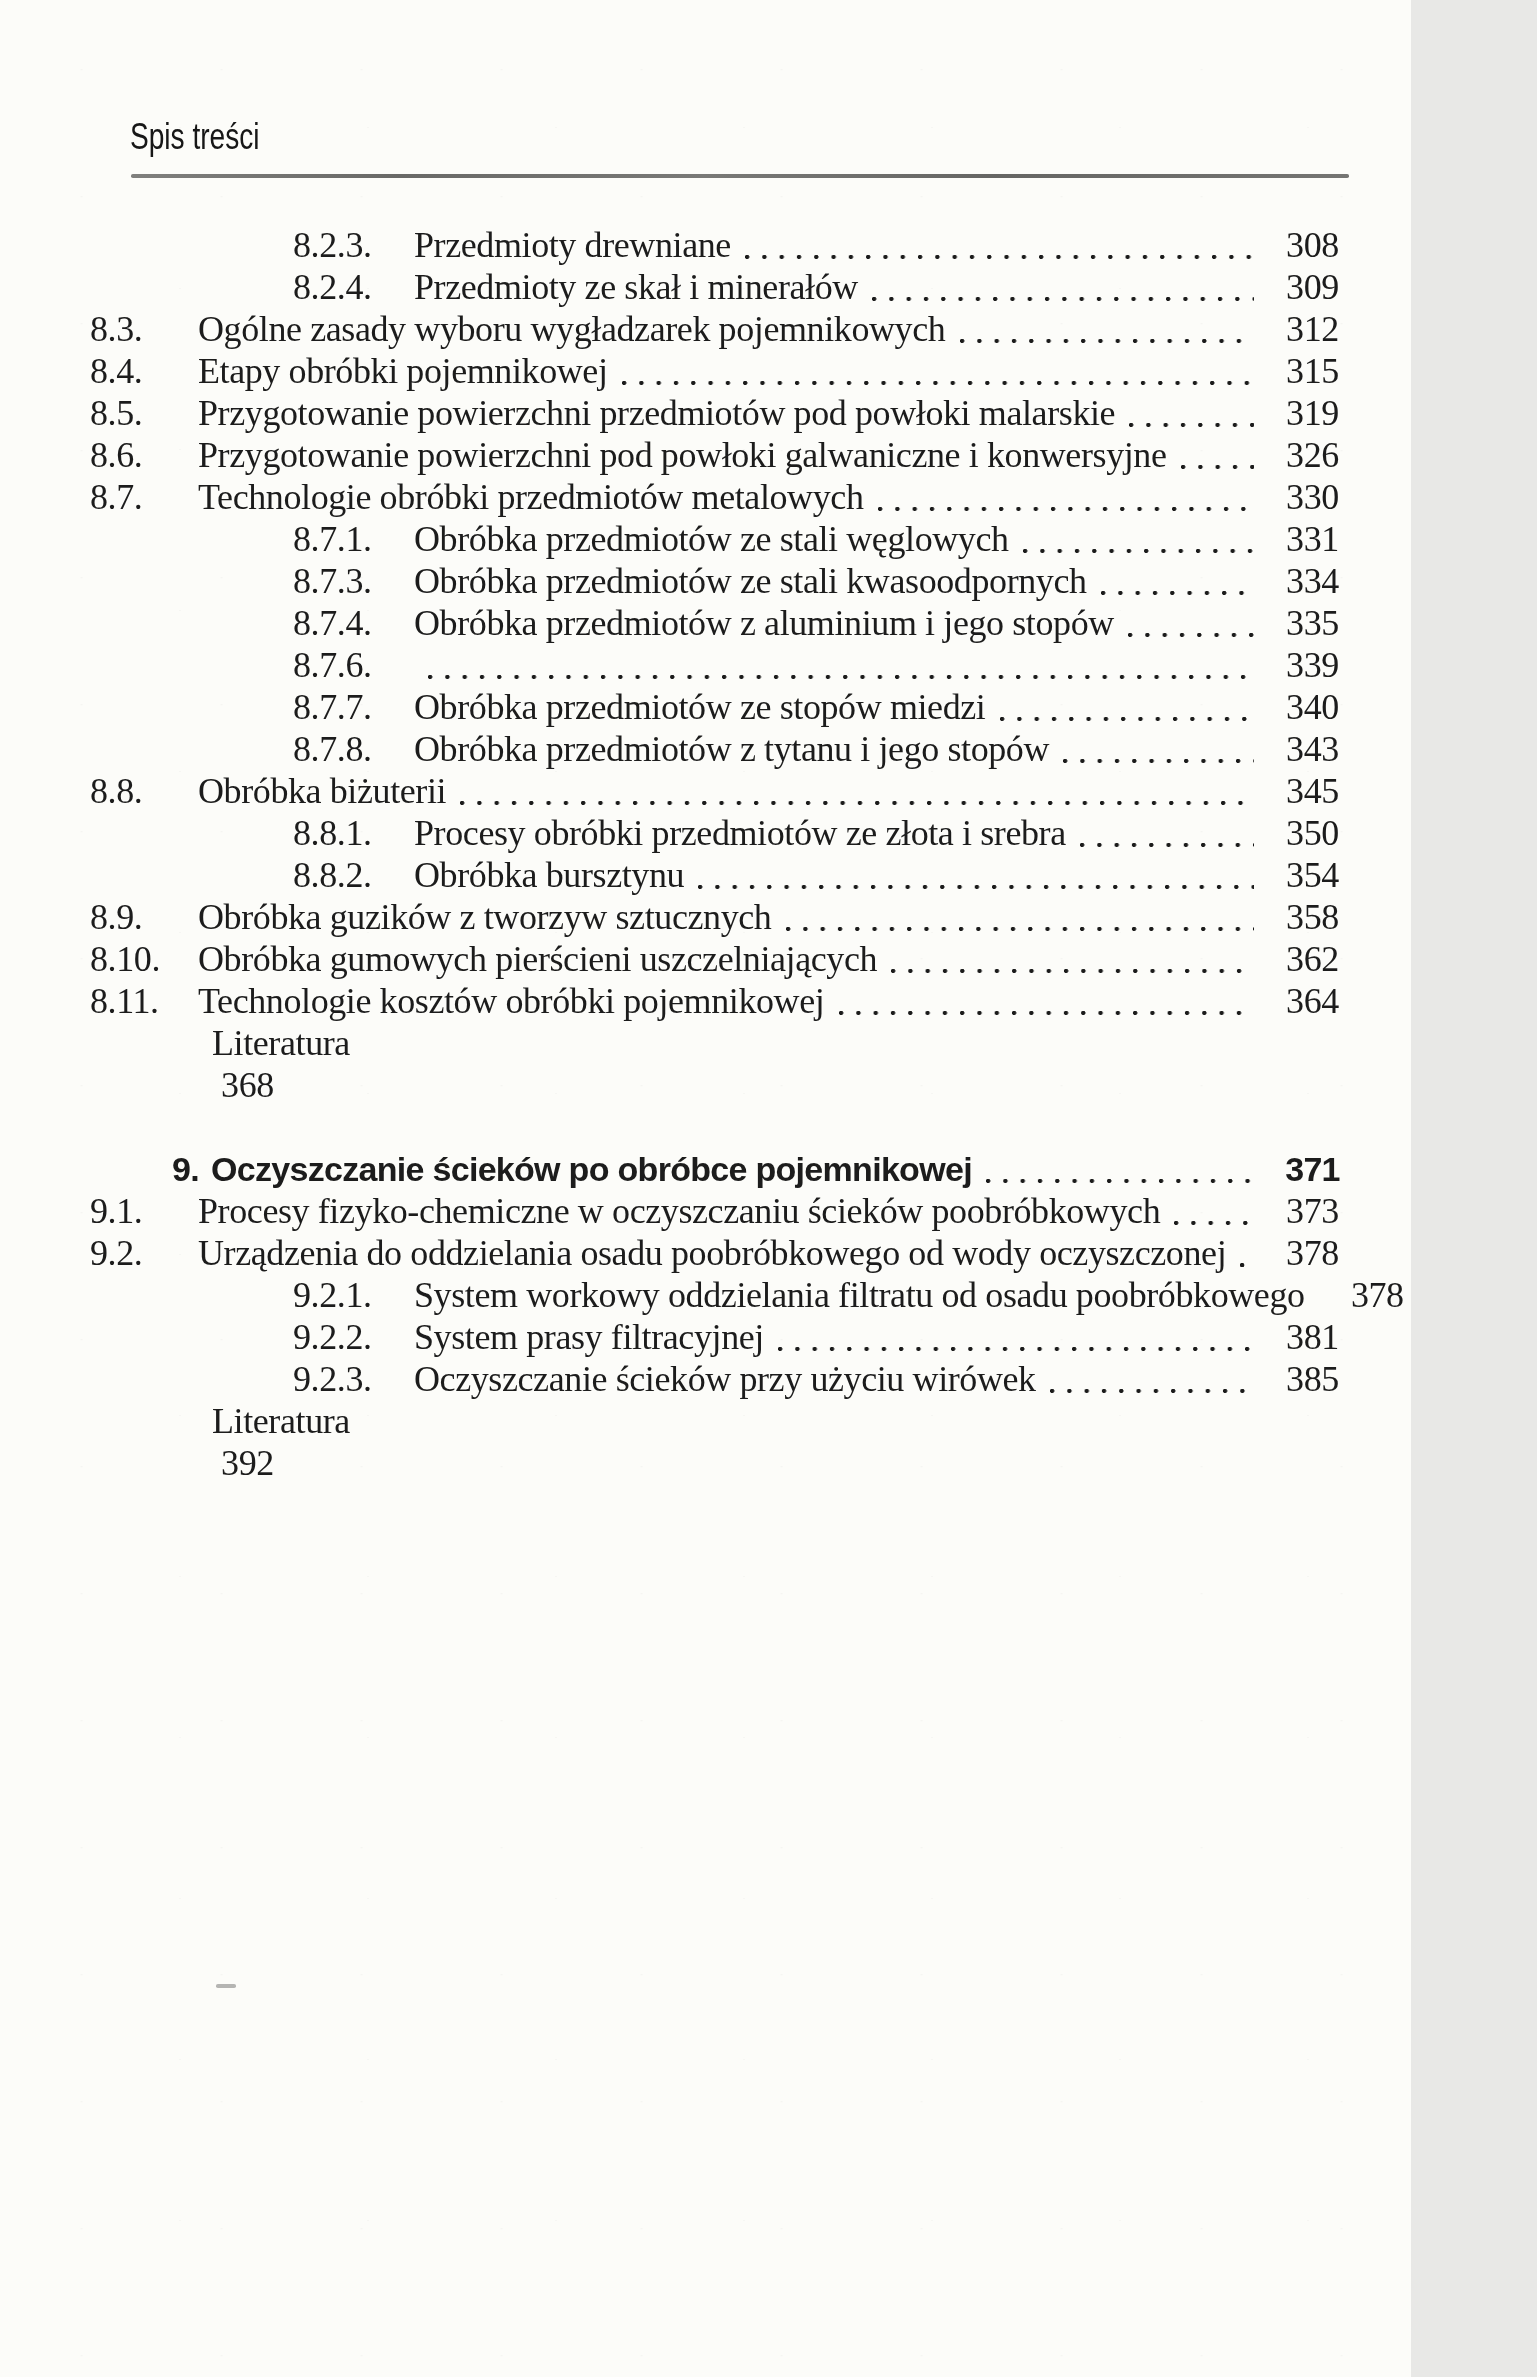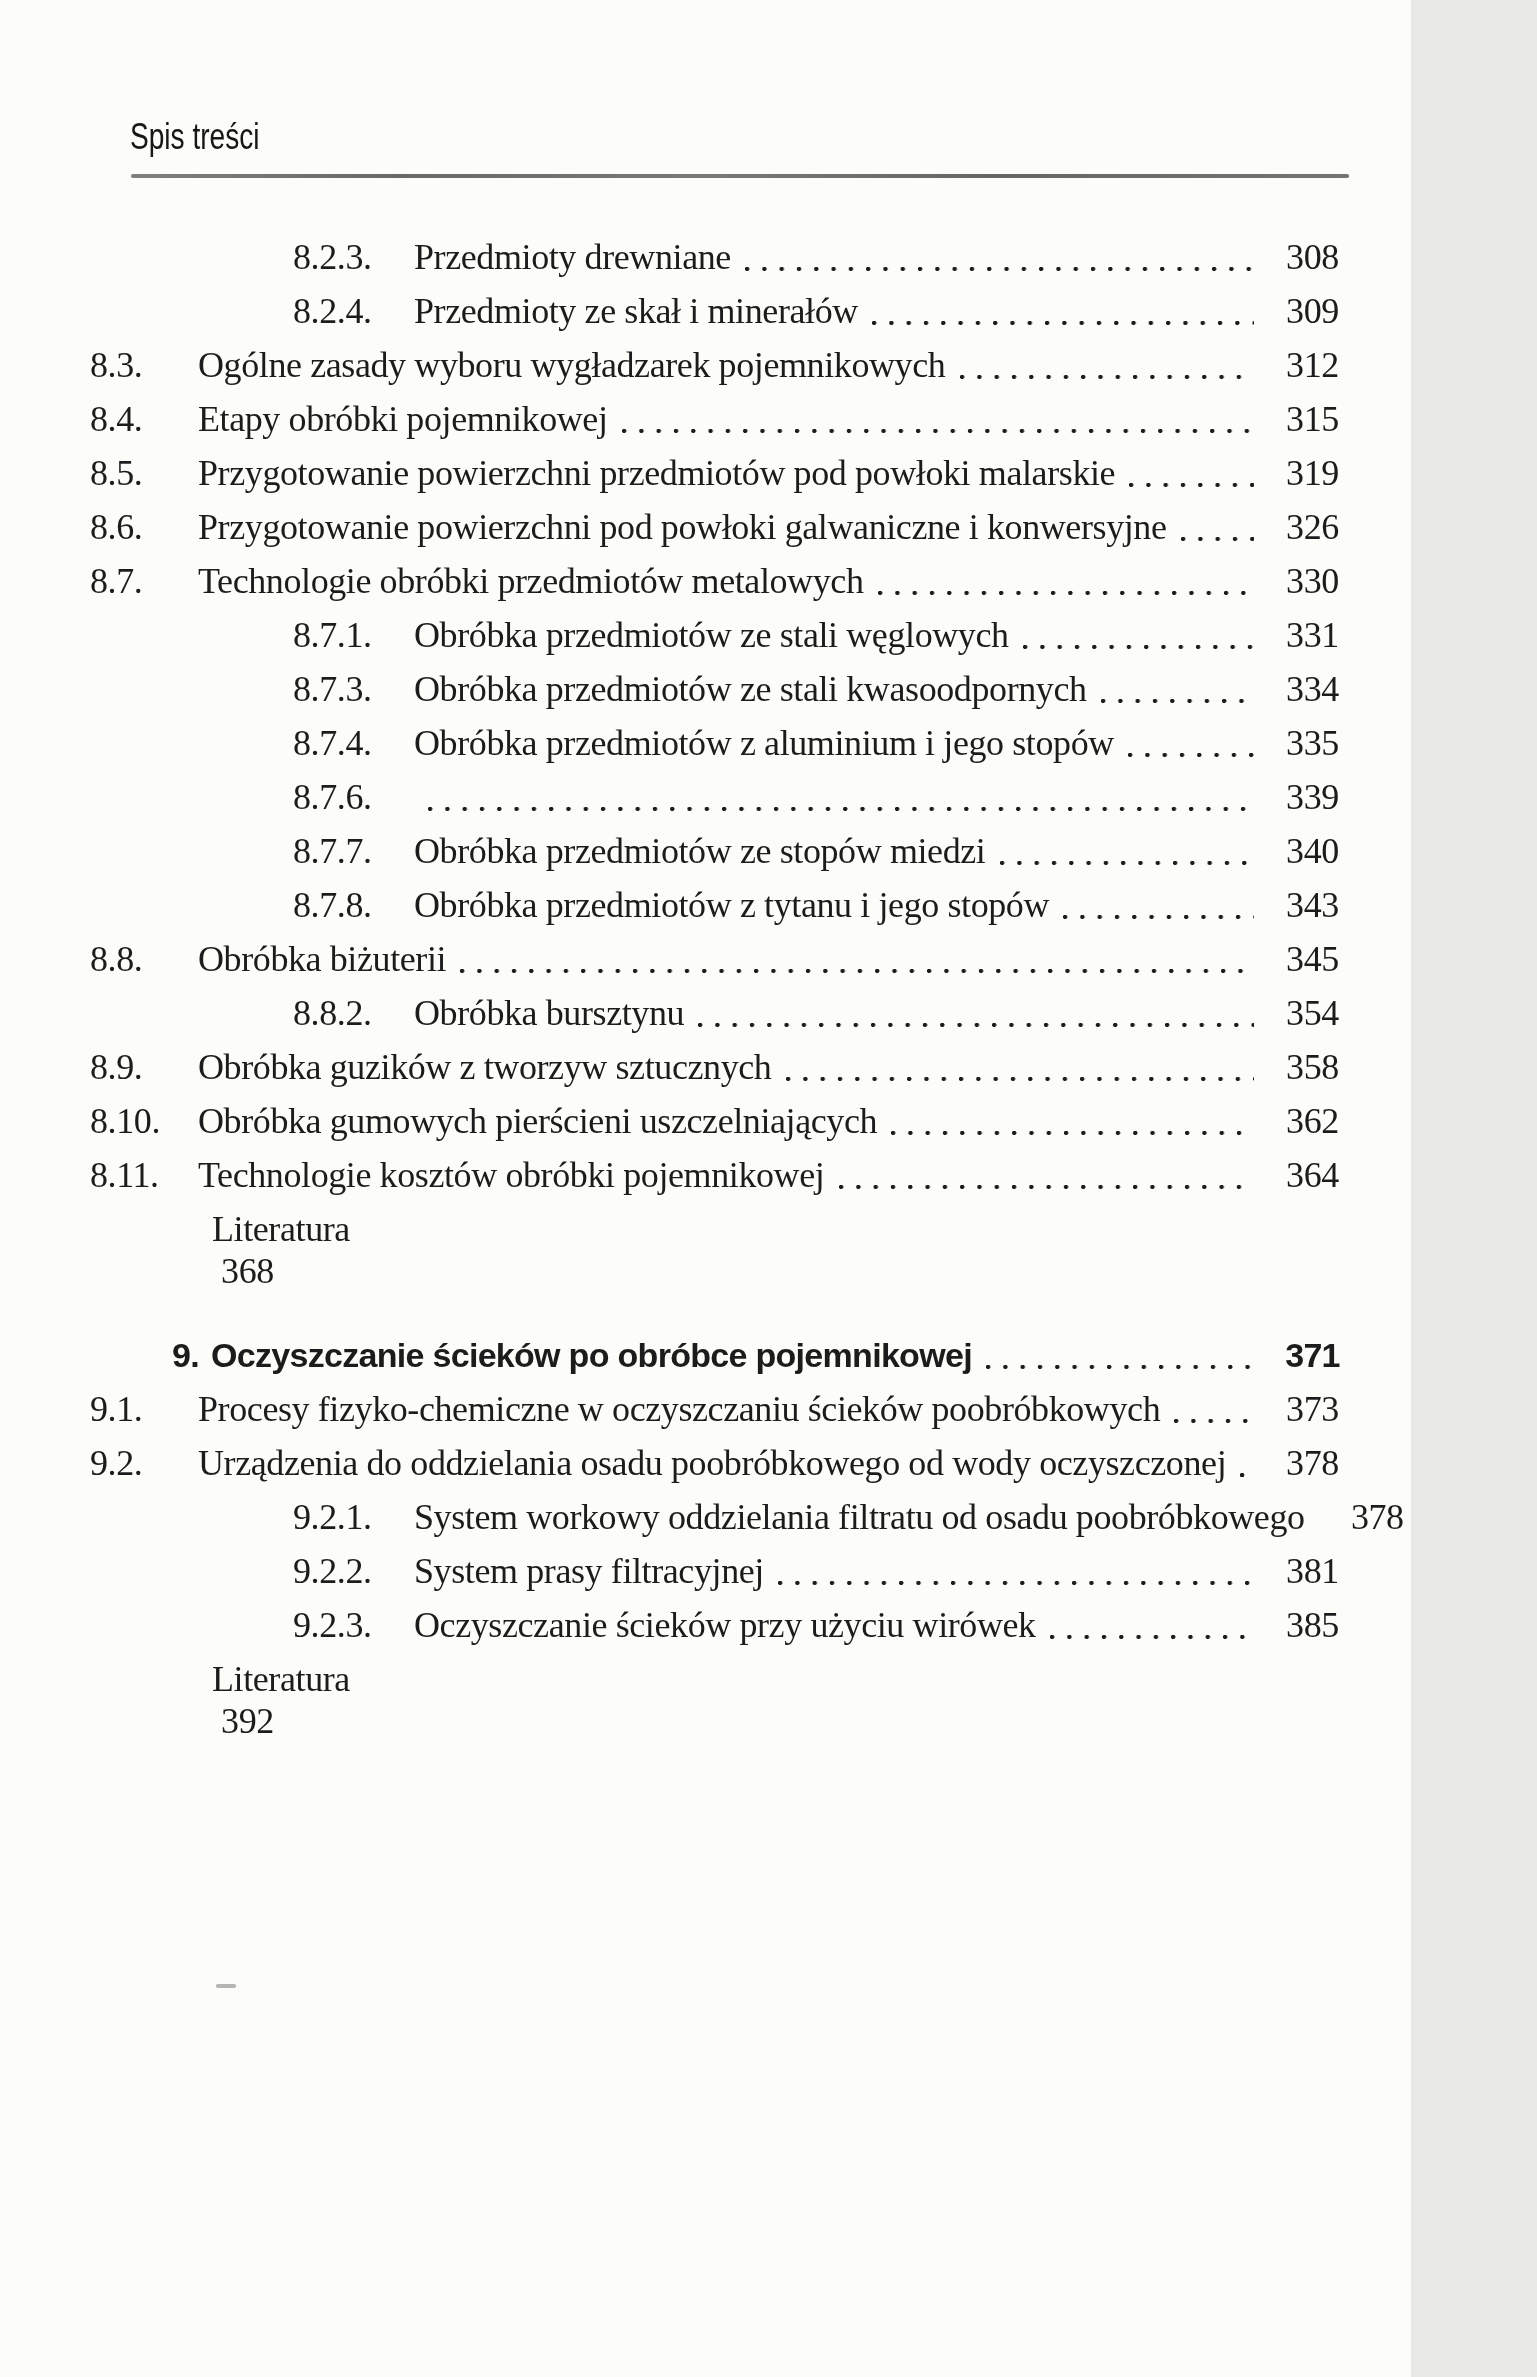--- a/index.html
+++ b/index.html
@@ -46,21 +46,20 @@
   .toc { position: absolute; left: 0; right: 0; top: 224px; }
   .row {
     display: flex;
     height: 42px;
     line-height: 42px;
     padding-right: 63px;
     font-family: "Liberation Serif", serif;
     font-size: 36px;
     letter-spacing: -0.4px;
     white-space: nowrap;
-    margin-top: 12px;
   }
   .num  { flex: none; }
   .text { flex: none; }
   .leader {
     flex: 1 1 auto;
     min-width: 0;
     margin-left: 14.2px;
     margin-right: 23px;
     background-image: radial-gradient(circle at 2.1px 2.1px, #1b1b1b 1.9px, transparent 2.6px);
     background-size: 17.3px 4.4px;
@@ -198,20 +197,26 @@
     <span class="pg">343</span>
   </div>
 
   <div class="row lvl2">
     <span class="num">8.8.</span>
     <span class="text">Obróbka biżuterii</span>
     <span class="leader"></span>
     <span class="pg">345</span>
   </div>
 
+  <div class="row lvl3">
+    <span class="num">8.8.1.</span>
+    <span class="text">Procesy obróbki przedmiotów ze złota i srebra</span>
+    <span class="leader"></span>
+    <span class="pg">350</span>
+  </div>
 
   <div class="row lvl3">
     <span class="num">8.8.2.</span>
     <span class="text">Obróbka bursztynu</span>
     <span class="leader"></span>
     <span class="pg">354</span>
   </div>
 
   <div class="row lvl2">
     <span class="num">8.9.</span>

